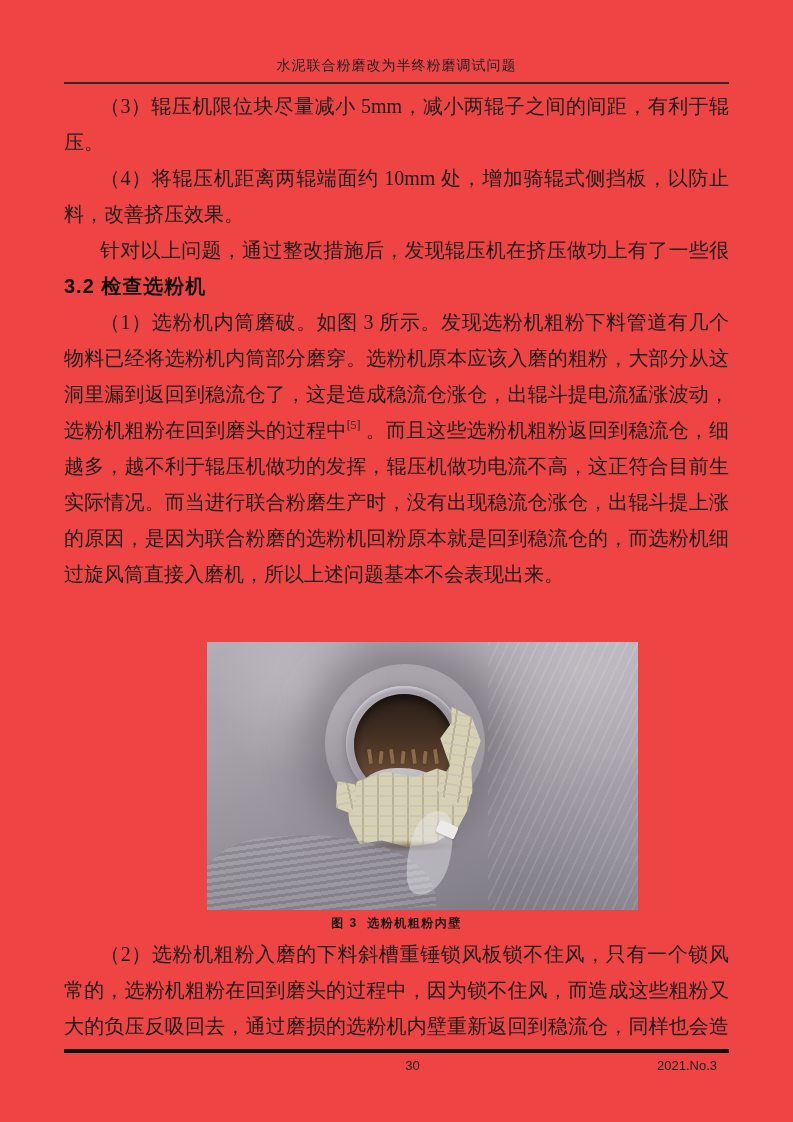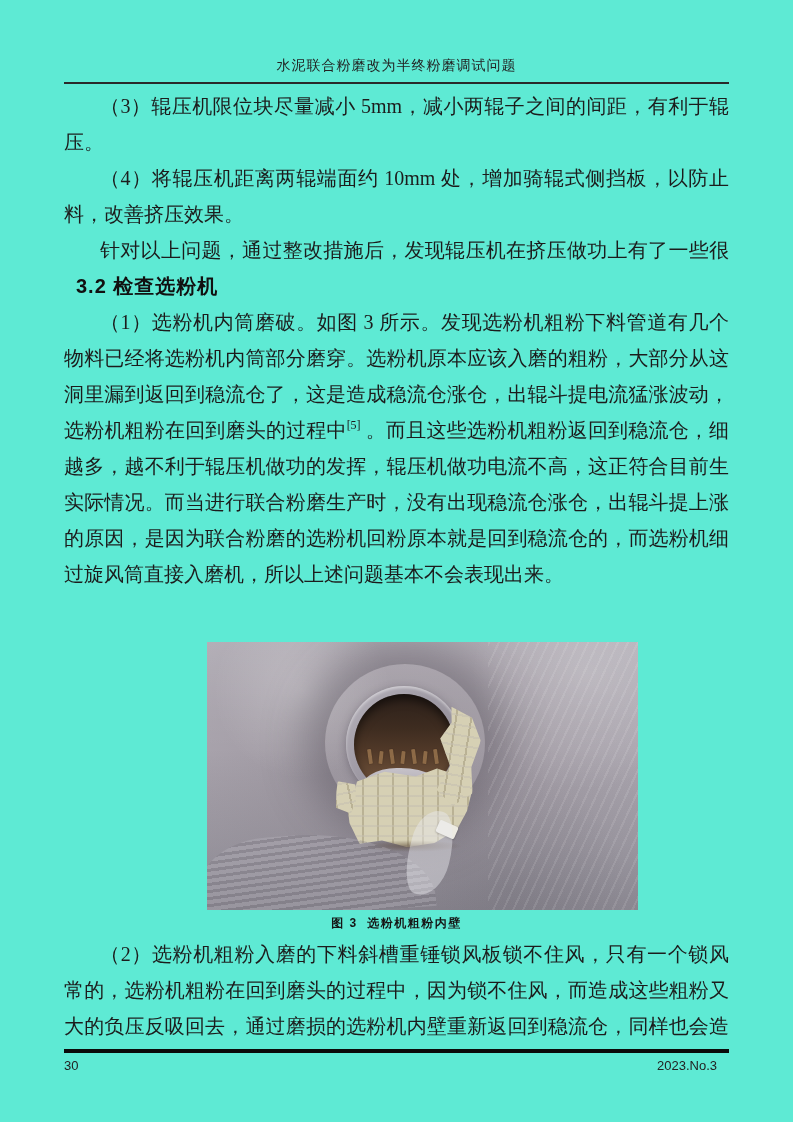--- a/index.html
+++ b/index.html
@@ -1,35 +1,35 @@
 <!DOCTYPE html>
 <html lang="zh"><head>
 <meta charset="utf-8">
 <style>
   html,body { margin:0; padding:0; background:#ffffff; }
   .page {
-    position:relative; width:793px; height:1122px; background:#5eead4;
+    position:relative; width:793px; height:1122px; background:#ef4444;
     font-family:"Liberation Serif","DejaVu Serif",serif; color:#1c1c1c; overflow:hidden;
   }
   
   .running-header {
     position:absolute; left:64px; top:56px; width:665px;
     text-align:center; font-size:14px; letter-spacing:1px; color:#222;
     padding-bottom:6px; border-bottom:2px solid #2a2a2a; line-height:20px;
   }
   
   .article-body { position:absolute; left:64px; top:88px; width:665px; }
   .line {
     height:36px; line-height:36px; font-size:20px; white-space:nowrap; overflow:hidden;
   }
   .line.j { white-space:normal; text-align:justify; text-align-last:justify; }
   .line.indent { text-indent:36px; }
   .section-heading {
     height:36px; line-height:36px; font-size:20px; font-weight:bold;
-    font-family:"Liberation Sans","DejaVu Sans",sans-serif; letter-spacing:1px; color:#111;margin-left:12px;
+    font-family:"Liberation Sans","DejaVu Sans",sans-serif; letter-spacing:1px; color:#111;
   }
   sup.cite { font-size:12px; line-height:0; vertical-align:super; letter-spacing:0; }
   
   .photo {
     position:absolute; left:207px; top:642px; width:431px; height:268px; overflow:hidden;
     background:radial-gradient(ellipse 135% 125% at 45% 35%, #9a949c 0%, #a59fa8 26%, #aeaab3 52%, #b5b2bb 76%, #b8b5be 100%);
   }
   .photo > div { position:absolute; }
   .shade { inset:0; background:linear-gradient(to bottom, rgba(255,255,255,0.10) 0%, rgba(0,0,0,0) 40%, rgba(44,42,52,0.16) 76%, rgba(44,42,52,0.30) 100%); }
   .halo { left:118px; top:22px; width:160px; height:158px; border-radius:50%; box-shadow:0 0 42px 22px rgba(66,61,72,0.35); }
@@ -99,21 +99,21 @@
     font-family:"Liberation Sans","DejaVu Sans",sans-serif; color:#161616; white-space:pre;
   }
   
   .after-figure { position:absolute; left:64px; top:936px; width:665px; }
   
   .footer-rule { position:absolute; left:64px; top:1049px; width:665px; height:4px; background:#0b0b0b; }
   .footer-text {
     position:absolute; left:64px; top:1056px; width:665px; height:20px; line-height:20px;
     font-family:"Liberation Sans","DejaVu Sans",sans-serif; font-size:13px; color:#222;
   }
-  .page-number { position:absolute; left:0; width:100%; }
+  .page-number { position:absolute; left:16px; width:100%; text-align:center; }
   .issue-label { position:absolute; right:12px; top:0; }
 </style>
 </head>
 <body>
 
 <div class="page">
 
   <div class="running-header">水泥联合粉磨改为半终粉磨调试问题</div>
 
   <div class="article-body">
@@ -169,16 +169,16 @@
   <div class="after-figure">
 
     <div class="line j indent">（2）选粉机粗粉入磨的下料斜槽重锤锁风板锁不住风，只有一个锁风板式正</div>
     <div class="line j">常的，选粉机粗粉在回到磨头的过程中，因为锁不住风，而造成这些粗粉又被强</div>
     <div class="line j">大的负压反吸回去，通过磨损的选粉机内壁重新返回到稳流仓，同样也会造成稳</div>
   </div>
 
   <div class="footer-rule"></div>
   <div class="footer-text">
     <span class="page-number">30</span>
-    <span class="issue-label">2023.No.3</span>
+    <span class="issue-label">2021.No.3</span>
   </div>
 
 </div>
 
 </body></html>

